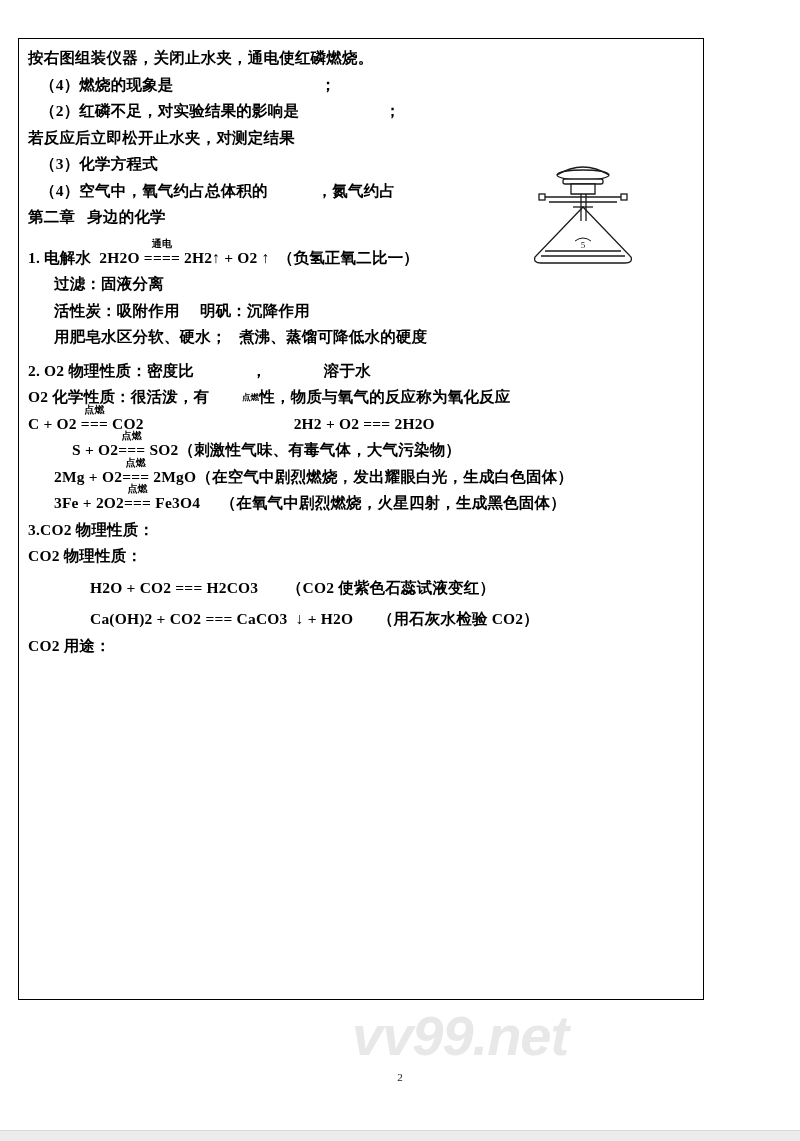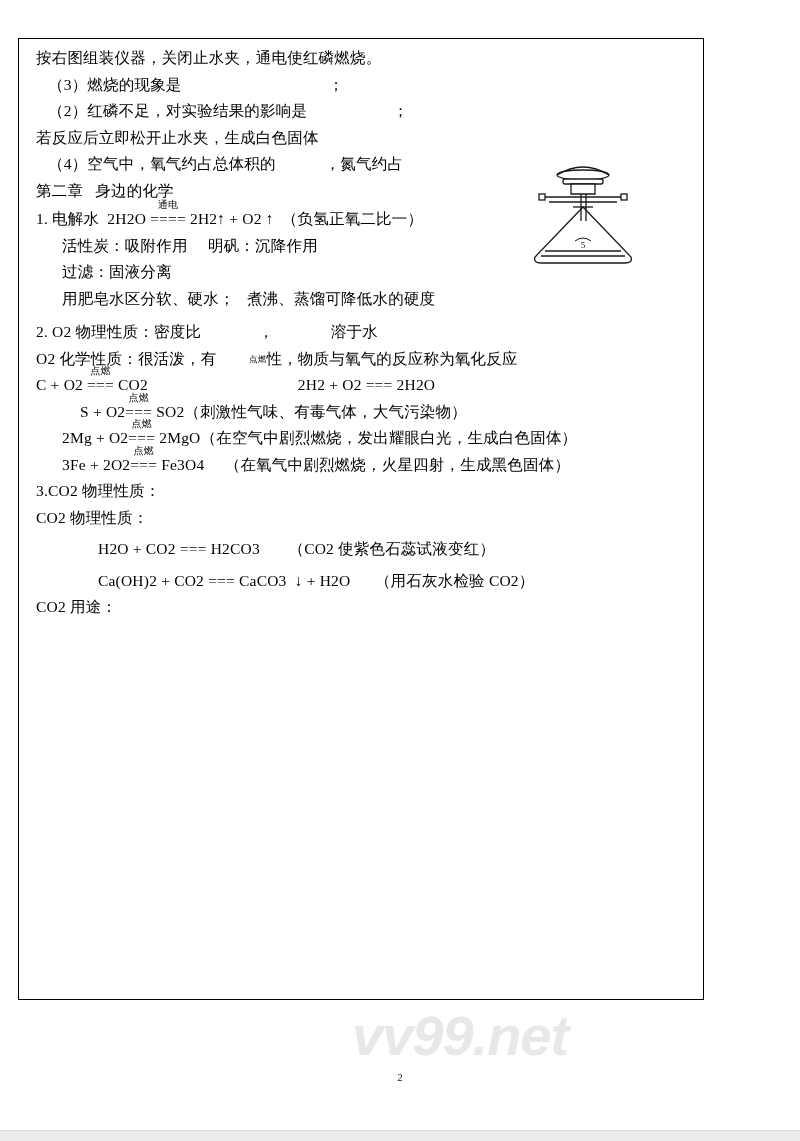--- a/index.html
+++ b/index.html
@@ -26,37 +26,38 @@
     position: absolute;
     left: 18px;
     top: 38px;
     width: 686px;
     height: 962px;
     border: 1px solid #000000;
     box-sizing: border-box;
   }
   .content {
     position: absolute;
-    left: 36px;
+    left: 28px;
     top: 50px;
     width: 666px;
     box-sizing: border-box;
+    font-weight: bold;
   }
   .line {
     font-size: 15.5px;
     line-height: 1.0;
     margin: 0 0 11px 0;
     white-space: pre;
     letter-spacing: 0.2px;
   }
   .indent1 { padding-left: 12px; }
   .indent2 { padding-left: 26px; }
   .indent3 { padding-left: 44px; }
   .indent4 { padding-left: 62px; margin-top: 16px; }
-  .tight { margin-bottom: 13px; }
+  .tight { margin-bottom: 25px; }
   .gap-lg { margin-bottom: 18px; }
 
   
   .rxn {
     position: relative;
     display: inline-block;
   }
   .rxn .cond {
     position: absolute;
     left: 50%;
@@ -118,36 +119,37 @@
 <body>
 
 <div class="page">
 
   <div class="page-border"></div>
 
   <div class="content">
 
     <p class="line">按右图组装仪器，关闭止水夹，通电使红磷燃烧。</p>
 
-    <p class="line indent1">（3）燃烧的现象是                                    ；</p>
+    <p class="line indent1">（4）燃烧的现象是                                    ；</p>
 
     <p class="line indent1">（2）红磷不足，对实验结果的影响是                     ；</p>
 
-    <p class="line">若反应后立即松开止水夹，生成白色固体</p>
-
+    <p class="line">若反应后立即松开止水夹，对测定结果</p>
+
+    <p class="line indent1">（3）化学方程式</p>
 
     <p class="line indent1">（4）空气中，氧气约占总体积的            ，氮气约占</p>
 
     <p class="line tight">第二章   身边的化学</p>
 
     <p class="line"><span>1. 电解水  2H2O </span><span class="rxn"><span class="cond">通电</span><span>====</span></span><span> 2H2↑ + O2 ↑  （负氢正氧二比一）</span></p>
 
+    <p class="line indent2">过滤：固液分离</p>
+
     <p class="line indent2">活性炭：吸附作用     明矾：沉降作用</p>
-
-    <p class="line indent2">过滤：固液分离</p>
 
     <p class="line indent2 gap-lg">用肥皂水区分软、硬水；   煮沸、蒸馏可降低水的硬度</p>
 
     <p class="line">2. O2 物理性质：密度比              ，              溶于水</p>
 
     <p class="line"><span>O2 化学性质：很活泼，有        </span><span class="cond-inline">点燃</span><span>性，物质与氧气的反应称为氧化反应</span></p>
 
     <p class="line"><span>C + O2 </span><span class="rxn"><span class="cond">点燃</span><span>===</span></span><span> CO2</span><span class="blank-space" style="width:150px"></span><span>2H2 + O2 === 2H2O</span></p>
 
     <p class="line indent3"><span>S + O2</span><span class="rxn"><span class="cond">点燃</span><span>===</span></span><span> SO2（刺激性气味、有毒气体，大气污染物）</span></p>

